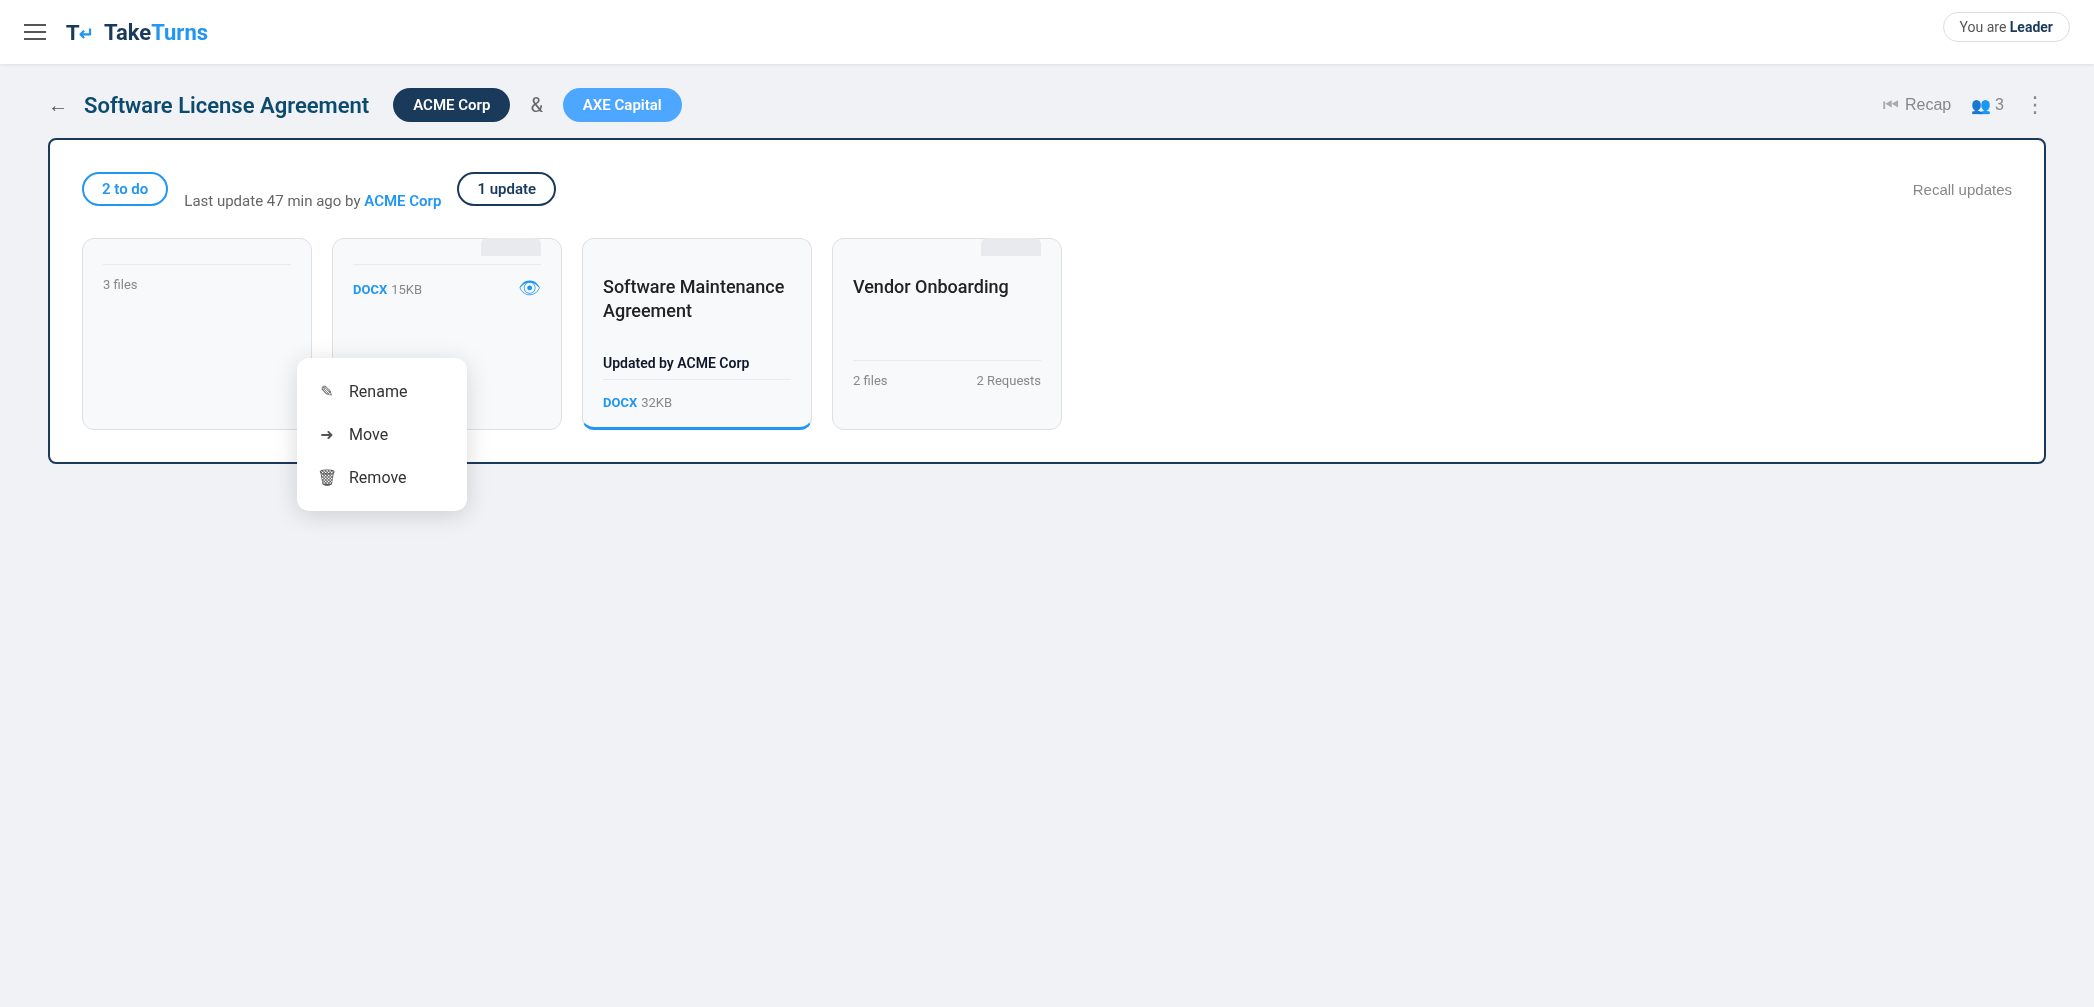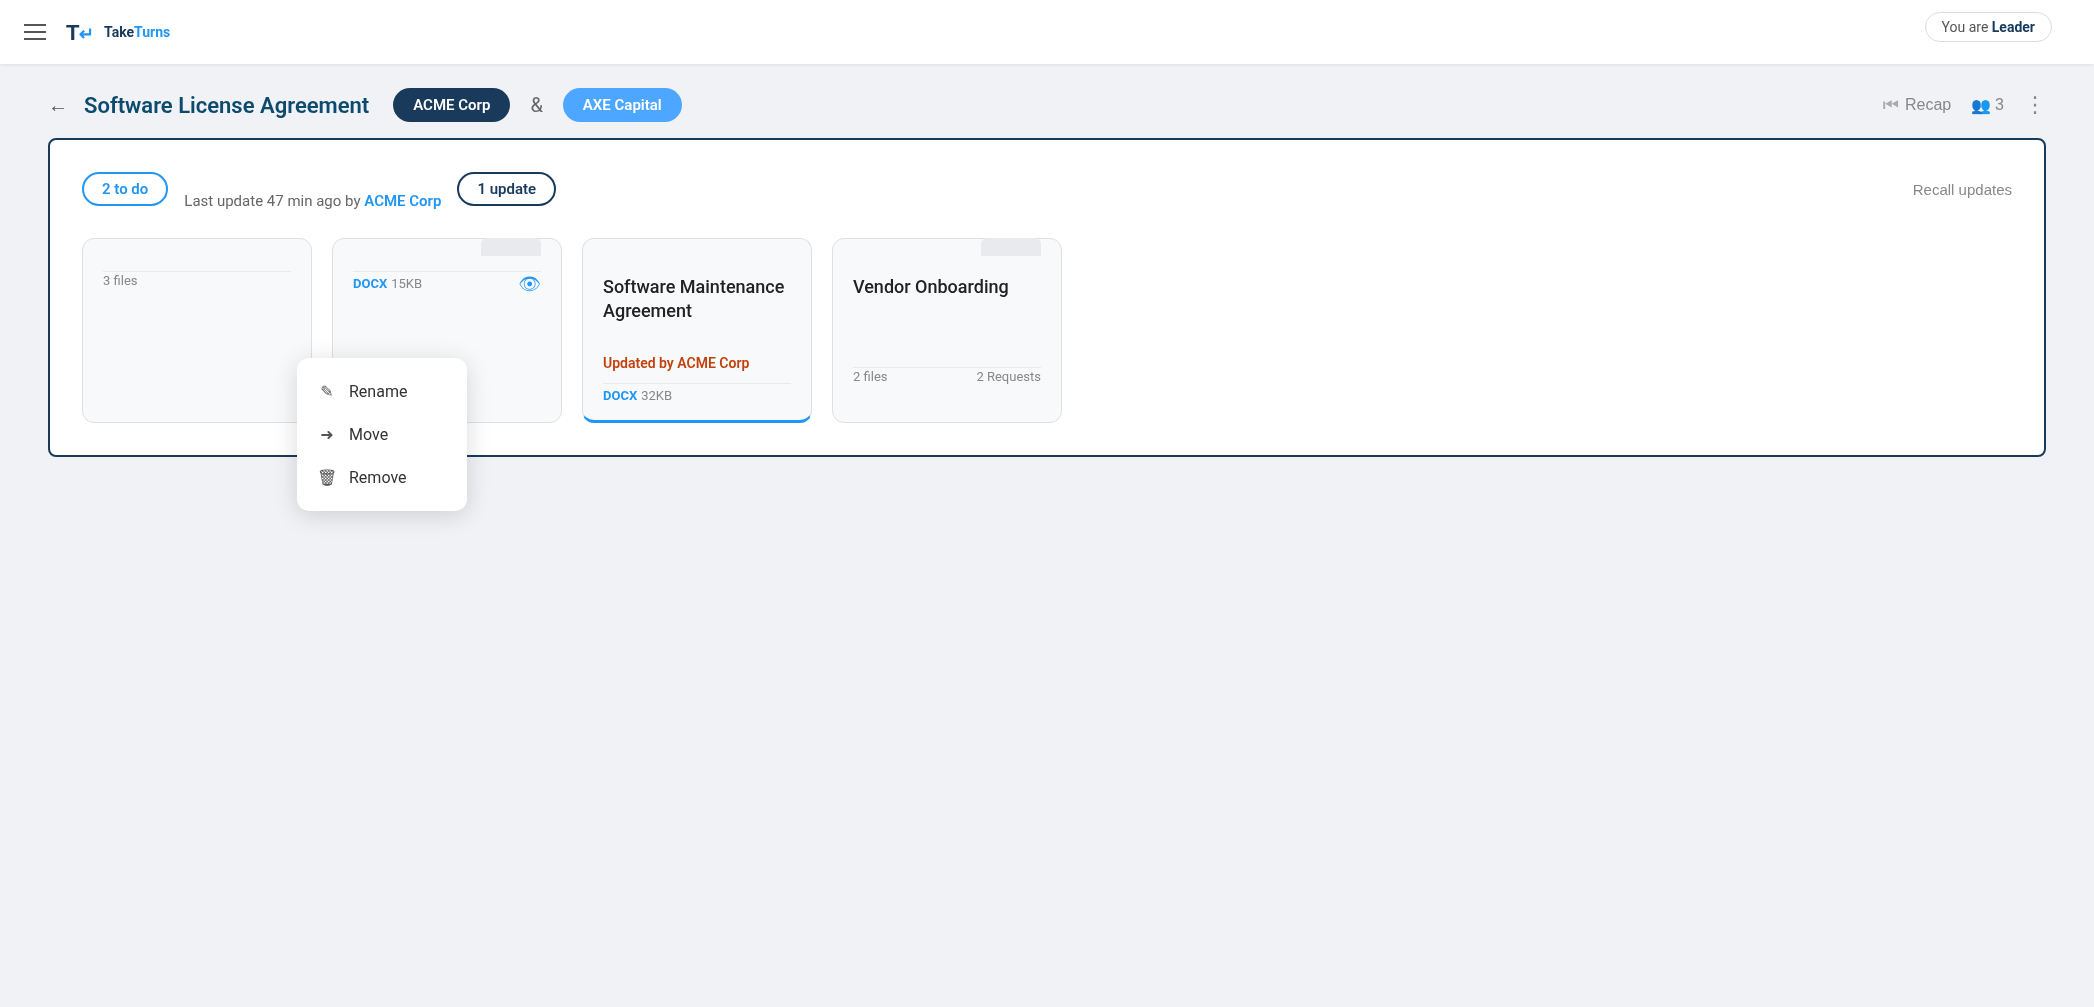--- a/index.html
+++ b/index.html
@@ -37,31 +37,31 @@
     .logo {
       display: flex;
       align-items: center;
       gap: 6px;
     }
     .logo-icon {
       width: 36px;
       height: 36px;
     }
     .logo-text {
-      font-size: 14px;
+      font-size: 22px;
       font-weight: 700;
     }
     .logo-take { color: #1a3a5c; }
     .logo-turns { color: #2196f3; }
 
     
     .leader-badge {
       position: absolute;
       top: 12px;
-      right: 42px;
+      right: 24px;
       background: #fff;
       border: 1px solid #ddd;
       border-radius: 20px;
       padding: 6px 16px;
       font-size: 14px;
       color: #555;
     }
     .leader-badge strong { color: #1a3a5c; font-weight: 700; }
 
     
@@ -224,32 +224,32 @@
       font-weight: 500;
       color: #222;
       margin-top: 16px;
       margin-bottom: auto;
       line-height: 1.35;
       min-height: 80px;
     }
 
     .doc-card-updated {
       font-size: 14px;
-      color: #c2410c;
+      color: #0f172a;
       font-weight: 600;
       margin-bottom: 8px;
     }
 
     .doc-card-footer {
       display: flex;
-      align-items: flex-start;
+      align-items: flex-end;
       justify-content: space-between;
-      margin-top: 12px;
+      margin-top: 5px;
       border-top: 1px solid #e8eaed;
-      padding-top: 1px;
+      padding-top: 12px;
     }
     .doc-type {
       font-size: 13px;
       font-weight: 700;
       color: #2196f3;
     }
     .doc-size {
       font-size: 13px;
       color: #888;
     }

